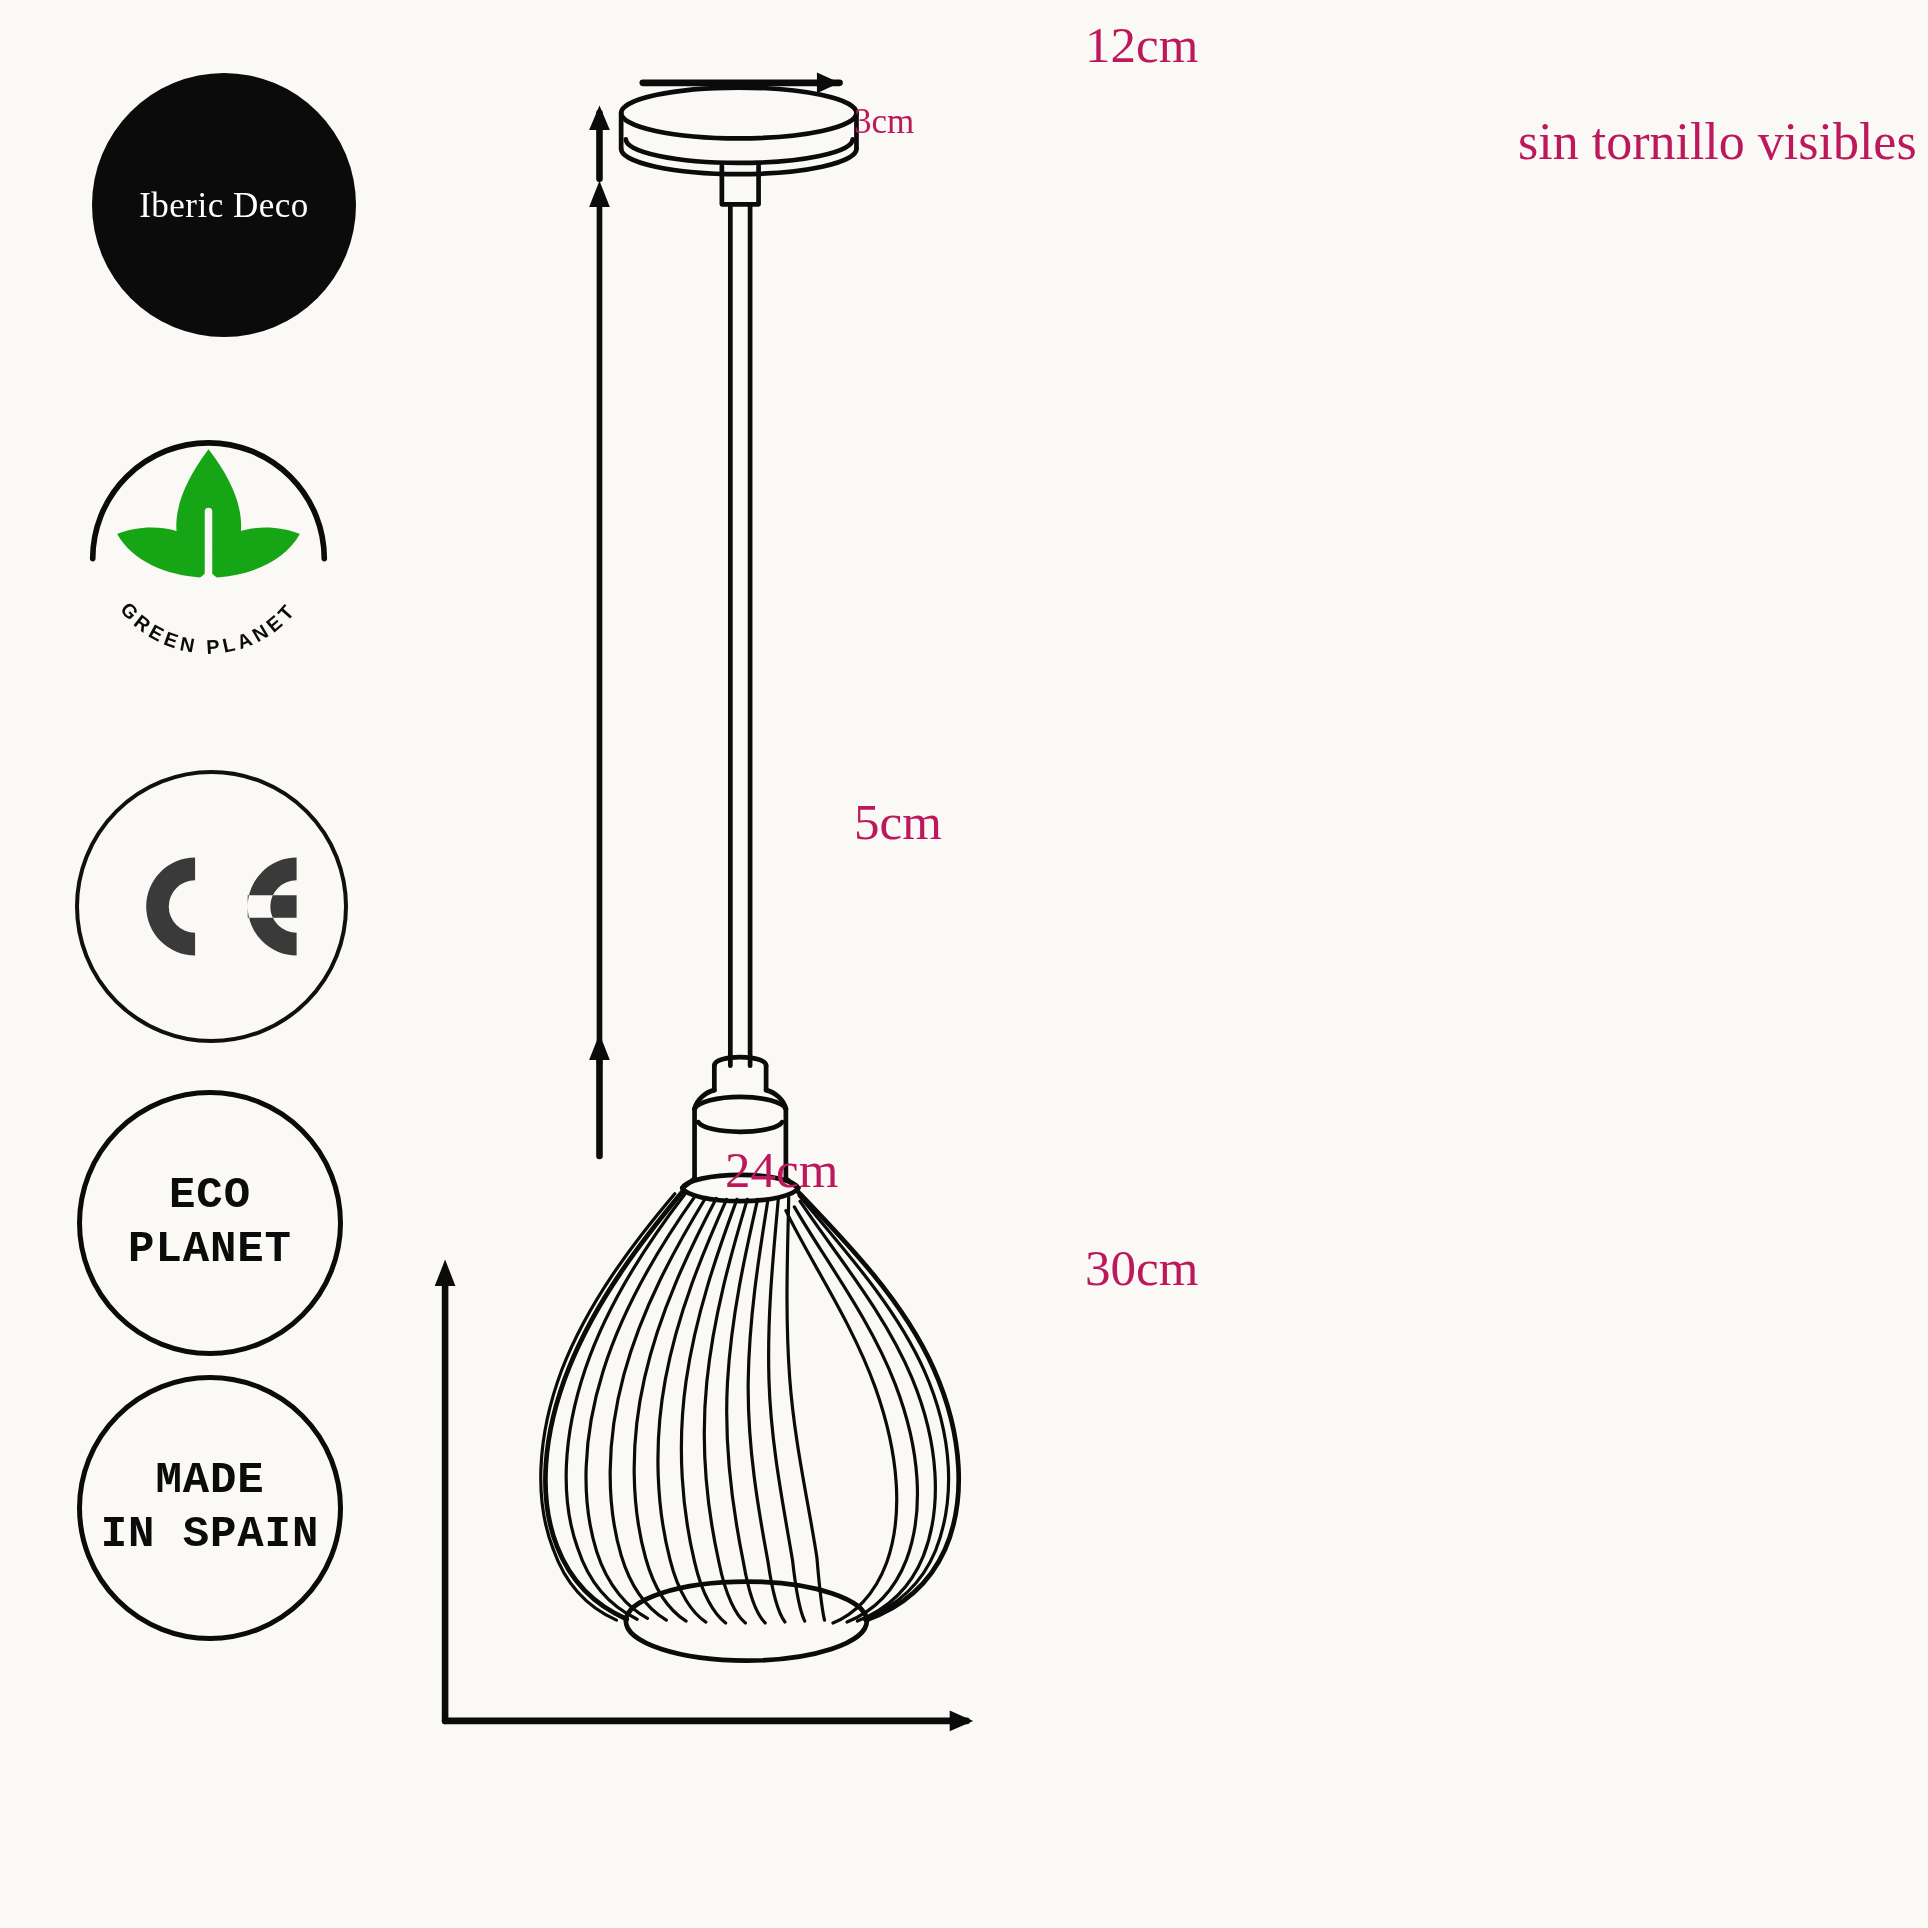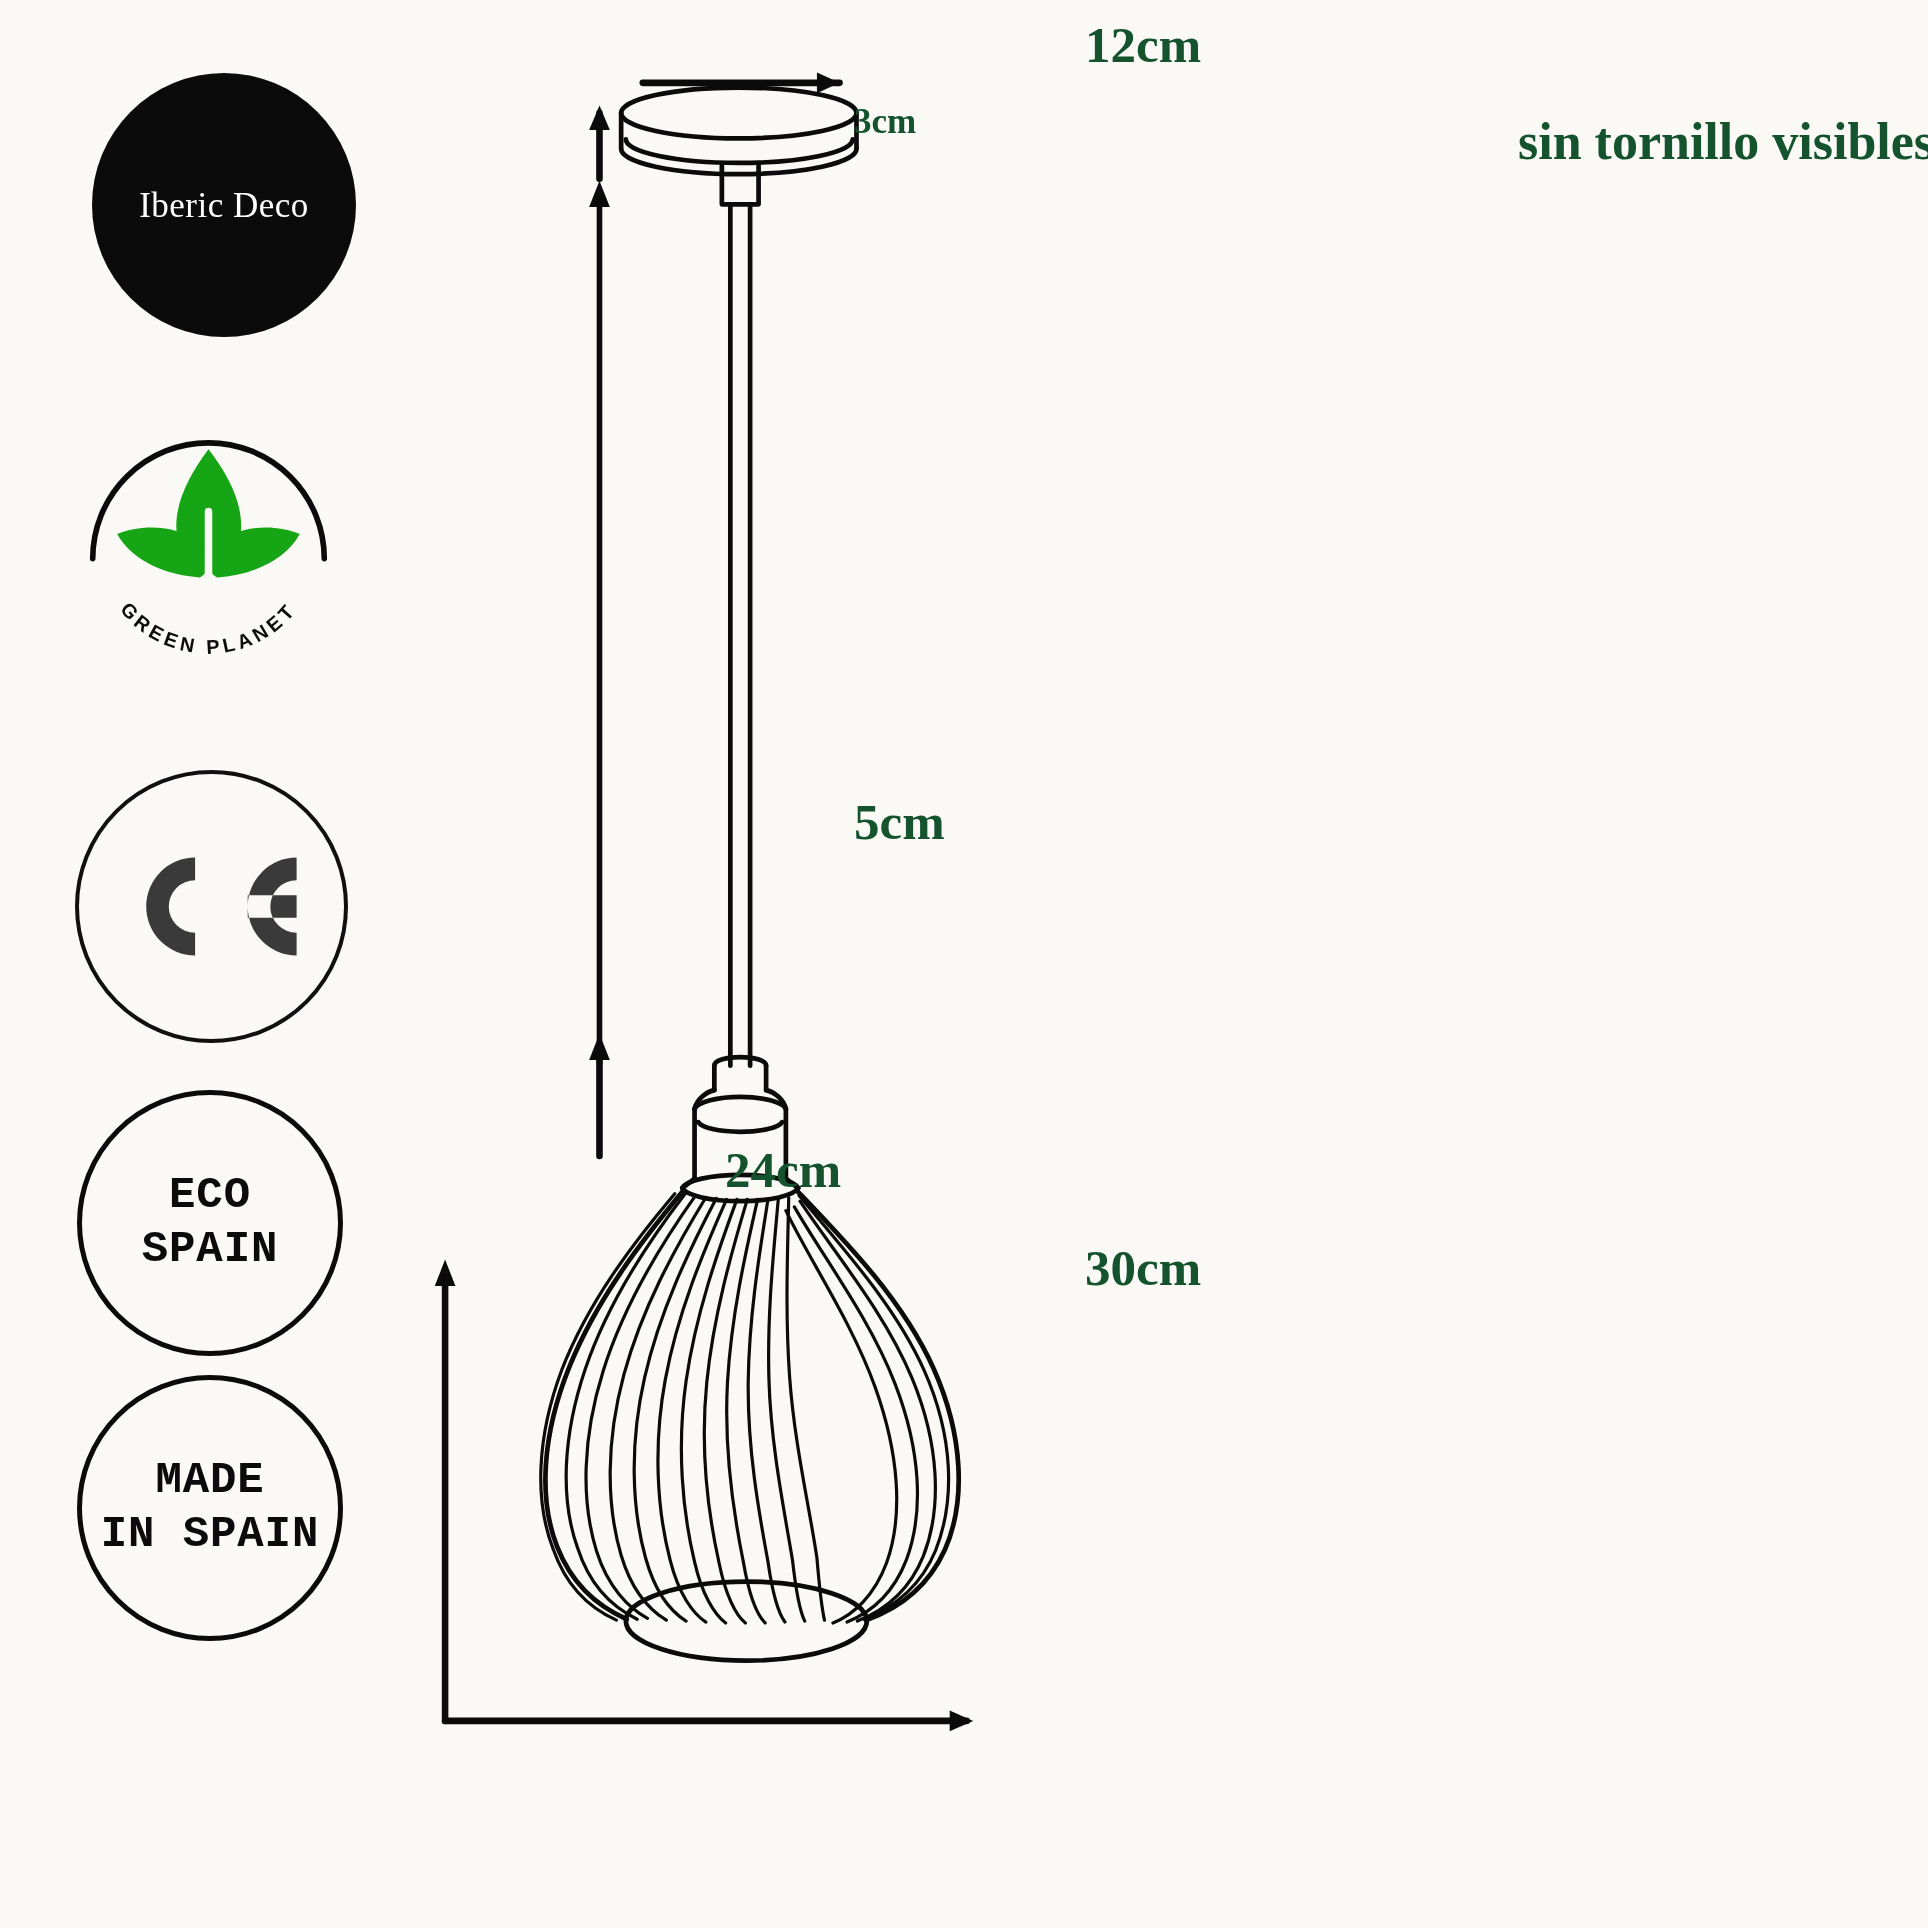--- a/index.html
+++ b/index.html
@@ -109,22 +109,22 @@
     top: 0;
     width: 1533px;
     height: 1928px;
   }
   #drawing svg { display: block; width: 1533px; height: 1928px; }
 
   
   .dim-label {
     position: absolute;
     font-family: "Liberation Serif", serif;
-    font-weight: 700;
-    color: #14532d;
+    font-weight: 400;
+    color: #be185d;
     white-space: nowrap;
     line-height: 1.12;
   }
 
   #label-12cm  { left: 690px;  top: 17px;   font-size: 51px; }
   #label-3cm   { left: 459px;  top: 102px;  font-size: 35px; }
   #label-screw { left: 1123px; top: 113px;  font-size: 52px; }
   #label-15m   { left: 411px;  top: 482px;  font-size: 51px; text-align: right; width: 282px; }
   #label-5cm   { left: 459px;  top: 794px;  font-size: 51px; }
   #label-24cm  { left: 330px;  top: 1142px; font-size: 51px; }
@@ -169,21 +169,21 @@
         <path d="M 82,8 A 52,52 0 1 0 82,112 L 82,88 A 28,28 0 1 1 82,32 Z" fill="#3a3a3a"></path>
 
         <path d="M 190,8 A 52,52 0 1 0 190,112 L 190,88 A 28,28 0 1 1 190,32 Z
                  M 138,48 L 190,48 L 190,72 L 138,72 Z" fill="#3a3a3a" fill-rule="evenodd"></path>
       </svg>
     </div>
 
     <div class="badge" id="badge-eco">
       <div class="badge-lines">
         <span>ECO</span>
-        <span class="l2">SPAIN</span>
+        <span class="l2">PLANET</span>
       </div>
     </div>
 
     <div class="badge" id="badge-spain">
       <div class="badge-lines">
         <span>MADE</span>
         <span class="l2">IN SPAIN</span>
       </div>
     </div>
 

